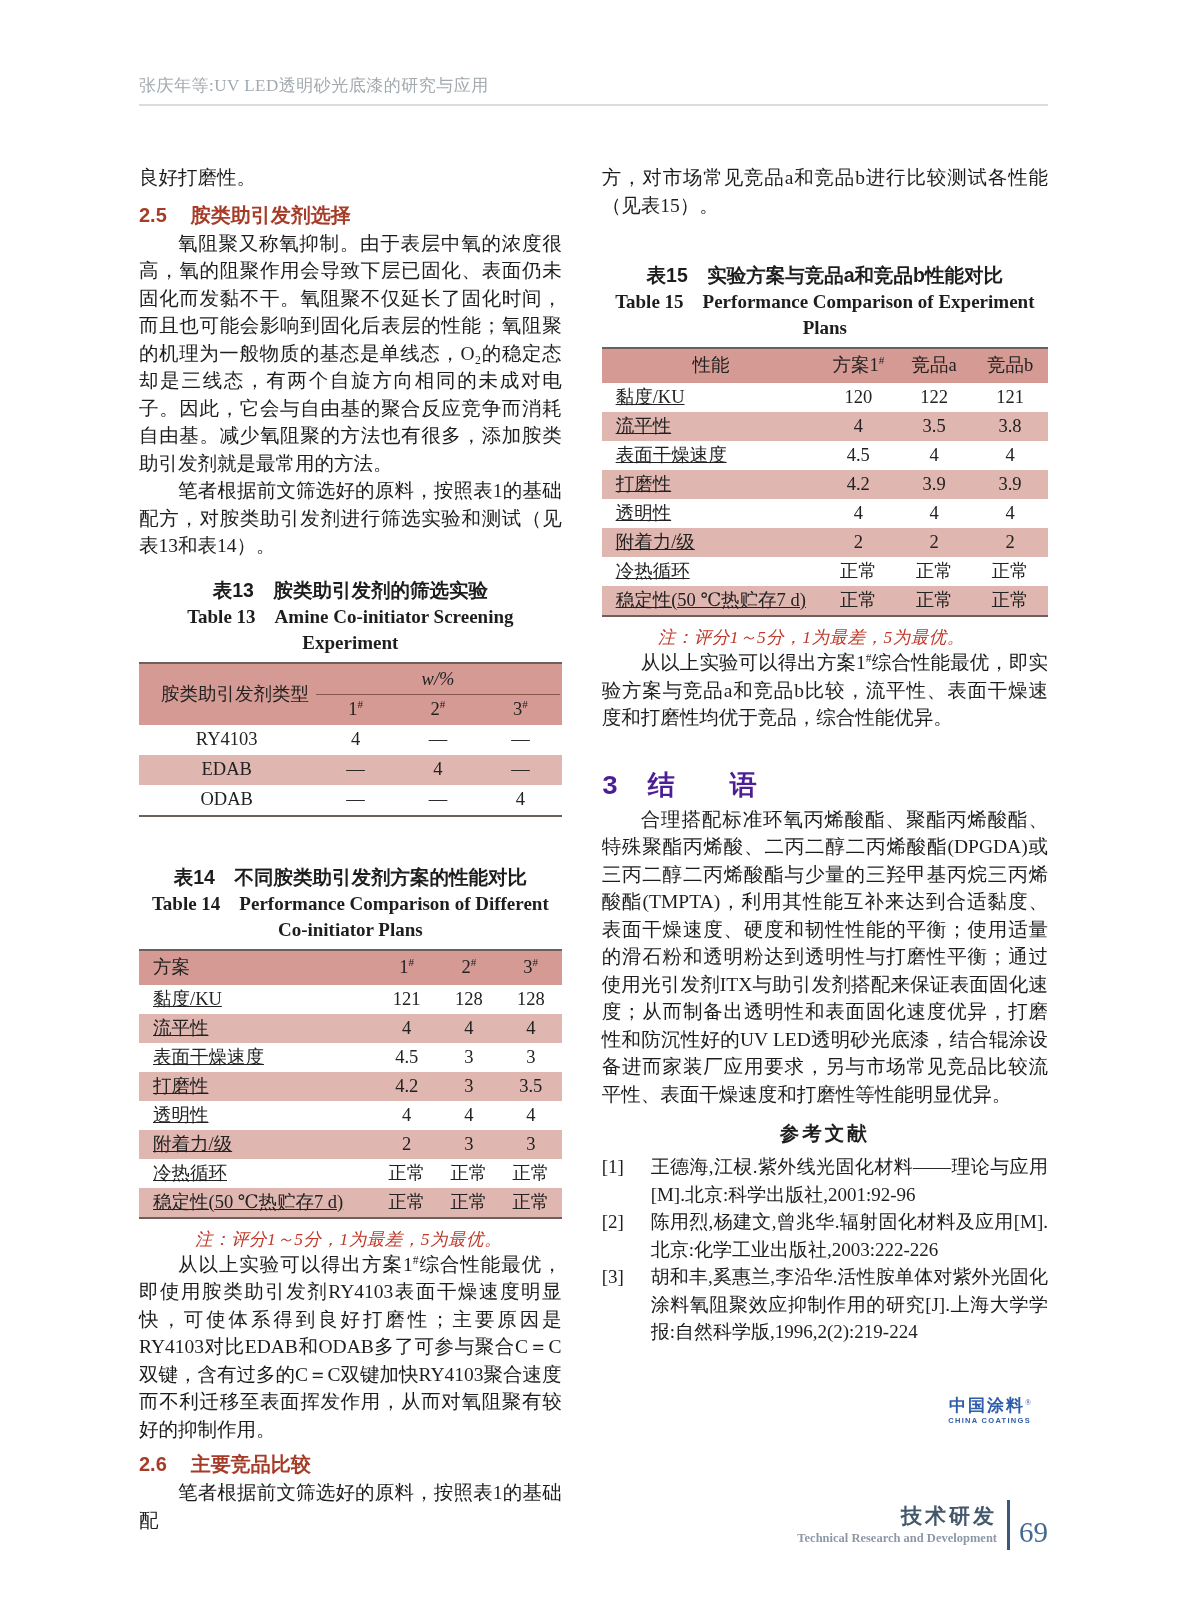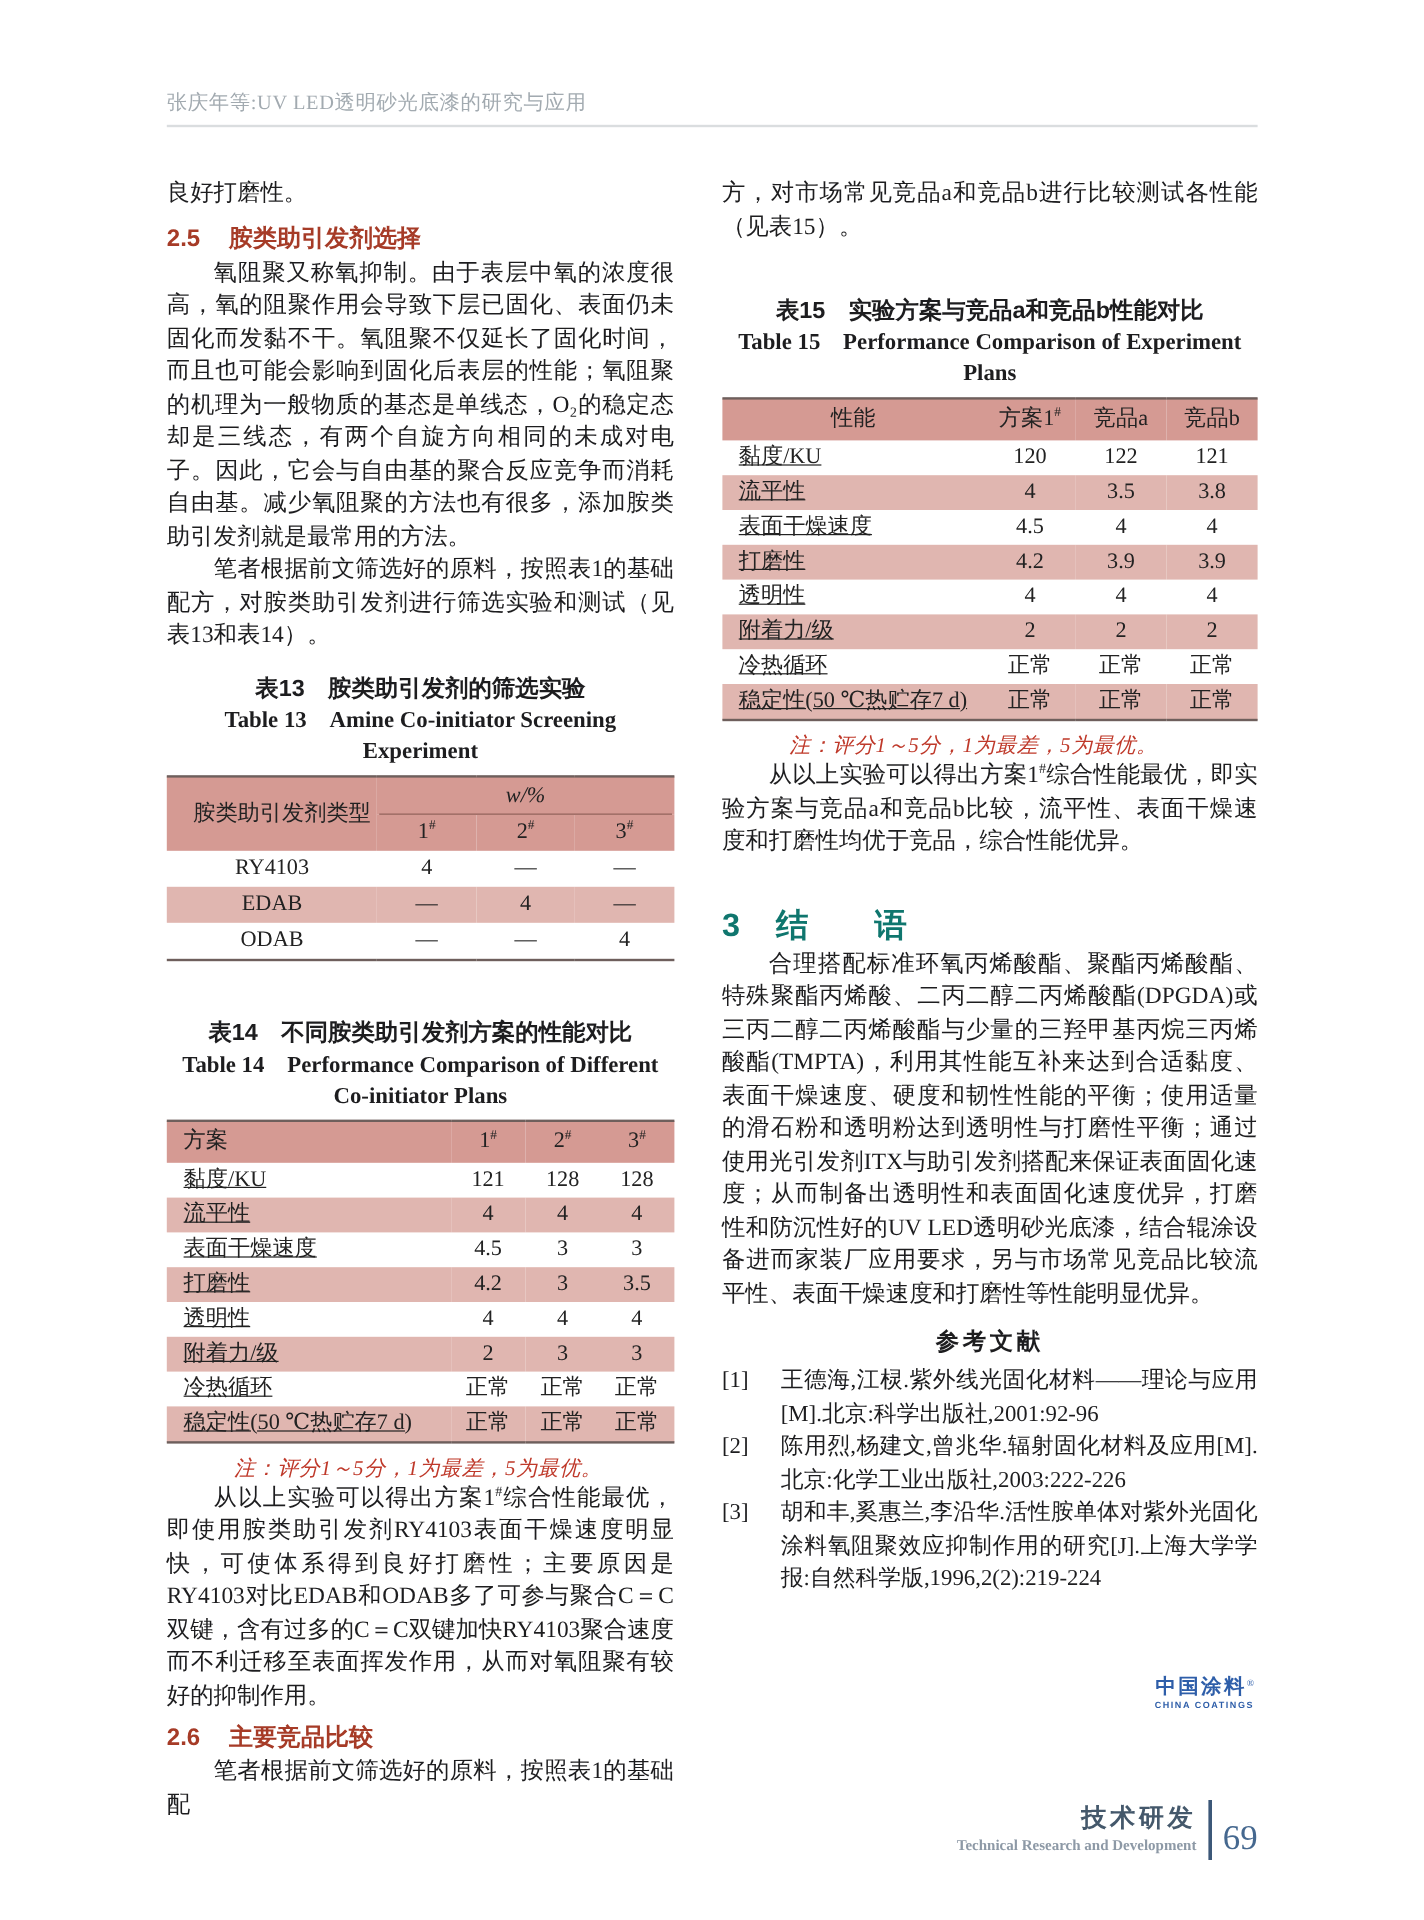--- a/index.html
+++ b/index.html
@@ -5,34 +5,34 @@
   html,body{margin:0;padding:0;background:#ffffff;}
   .page{position:relative;width:1187px;height:1600px;background:#ffffff;overflow:hidden;
         font-family:"Liberation Serif","DejaVu Serif",serif;color:#1d1d1f;}
 
   
   .running-header{position:absolute;top:74px;left:139px;width:909px;text-align:left;
         font-size:17px;color:#a2aab0;letter-spacing:0.5px;}
   .header-rule{position:absolute;top:104px;left:139px;width:909px;border-top:2px solid #dadddf;}
 
   
-  .columns{position:absolute;top:148px;left:139px;width:909px;display:flex;gap:40px;}
+  .columns{position:absolute;top:164px;left:139px;width:909px;display:flex;gap:40px;}
   .col{display:block;}
   .col.left{width:427px;}
   .col.right{width:451px;}
 
   p.body{margin:0;font-size:19.5px;line-height:27.5px;text-align:justify;text-indent:2em;}
   p.body.noindent{text-indent:0;}
 
   .sec{margin:0;font-family:"Liberation Sans","DejaVu Sans",sans-serif;font-weight:bold;
        font-size:20px;color:#a63b27;line-height:30px;}
   .sec .num{margin-right:24px;}
 
-  .sec3{margin:0;font-family:Liberation Sans, sans-serif;font-weight:bold;
-       font-size:27px;color:#0f766e;line-height:38px;}
+  .sec3{margin:0;font-family:Liberation Mono, monospace;font-weight:bold;
+       font-size:27px;color:#4c1d95;line-height:38px;}
   .sec3 .num{margin-right:30px;}
   .sec3 .ttl{letter-spacing:14px;}
 
   .caption{text-align:center;font-weight:bold;}
   .cap-cn{font-family:"Liberation Sans","DejaVu Sans",sans-serif;font-size:19.5px;line-height:28px;}
   .cap-en{font-family:"Liberation Serif","DejaVu Serif",serif;font-size:19px;line-height:26px;}
 
   table.tbl{width:100%;border-collapse:collapse;margin-top:6px;
             border-top:2px solid #6e5f5c;border-bottom:2px solid #6e5f5c;
             font-size:18.5px;color:#222;}
@@ -57,21 +57,21 @@
        font-weight:bold;font-size:19.5px;letter-spacing:3px;}
   .ref{display:flex;font-size:19px;line-height:27.5px;}
   .ref-num{width:49px;flex:none;}
   .ref-text{flex:1;text-align:justify;}
 
   
   .mt2{margin-top:2px;}.mt4{margin-top:4px;}.mt6{margin-top:6px;}.mt8{margin-top:8px;}.mt16{margin-top:16px;}.mt30{margin-top:30px;}.mt36{margin-top:36px;}
   .mt42{margin-top:42px;}.mt46{margin-top:46px;}.mt52{margin-top:52px;}
 
   
-  .logo{position:absolute;top:1396px;left:136px;width:909px;text-align:right;
+  .logo{position:absolute;top:1396px;left:122px;width:909px;text-align:right;
         color:#2e5ea9;line-height:1.15;}
   .logo-cn{font-family:"Liberation Sans","DejaVu Sans",sans-serif;font-weight:bold;
         font-size:17px;letter-spacing:2px;}
   .logo-reg{font-size:8px;vertical-align:super;}
   .logo-en{font-family:"Liberation Sans","DejaVu Sans",sans-serif;font-weight:bold;
         font-size:7.5px;letter-spacing:1.3px;margin-top:1px;}
 
   
   .footer{position:absolute;top:1500px;left:139px;width:909px;display:flex;
         justify-content:flex-end;align-items:center;}

